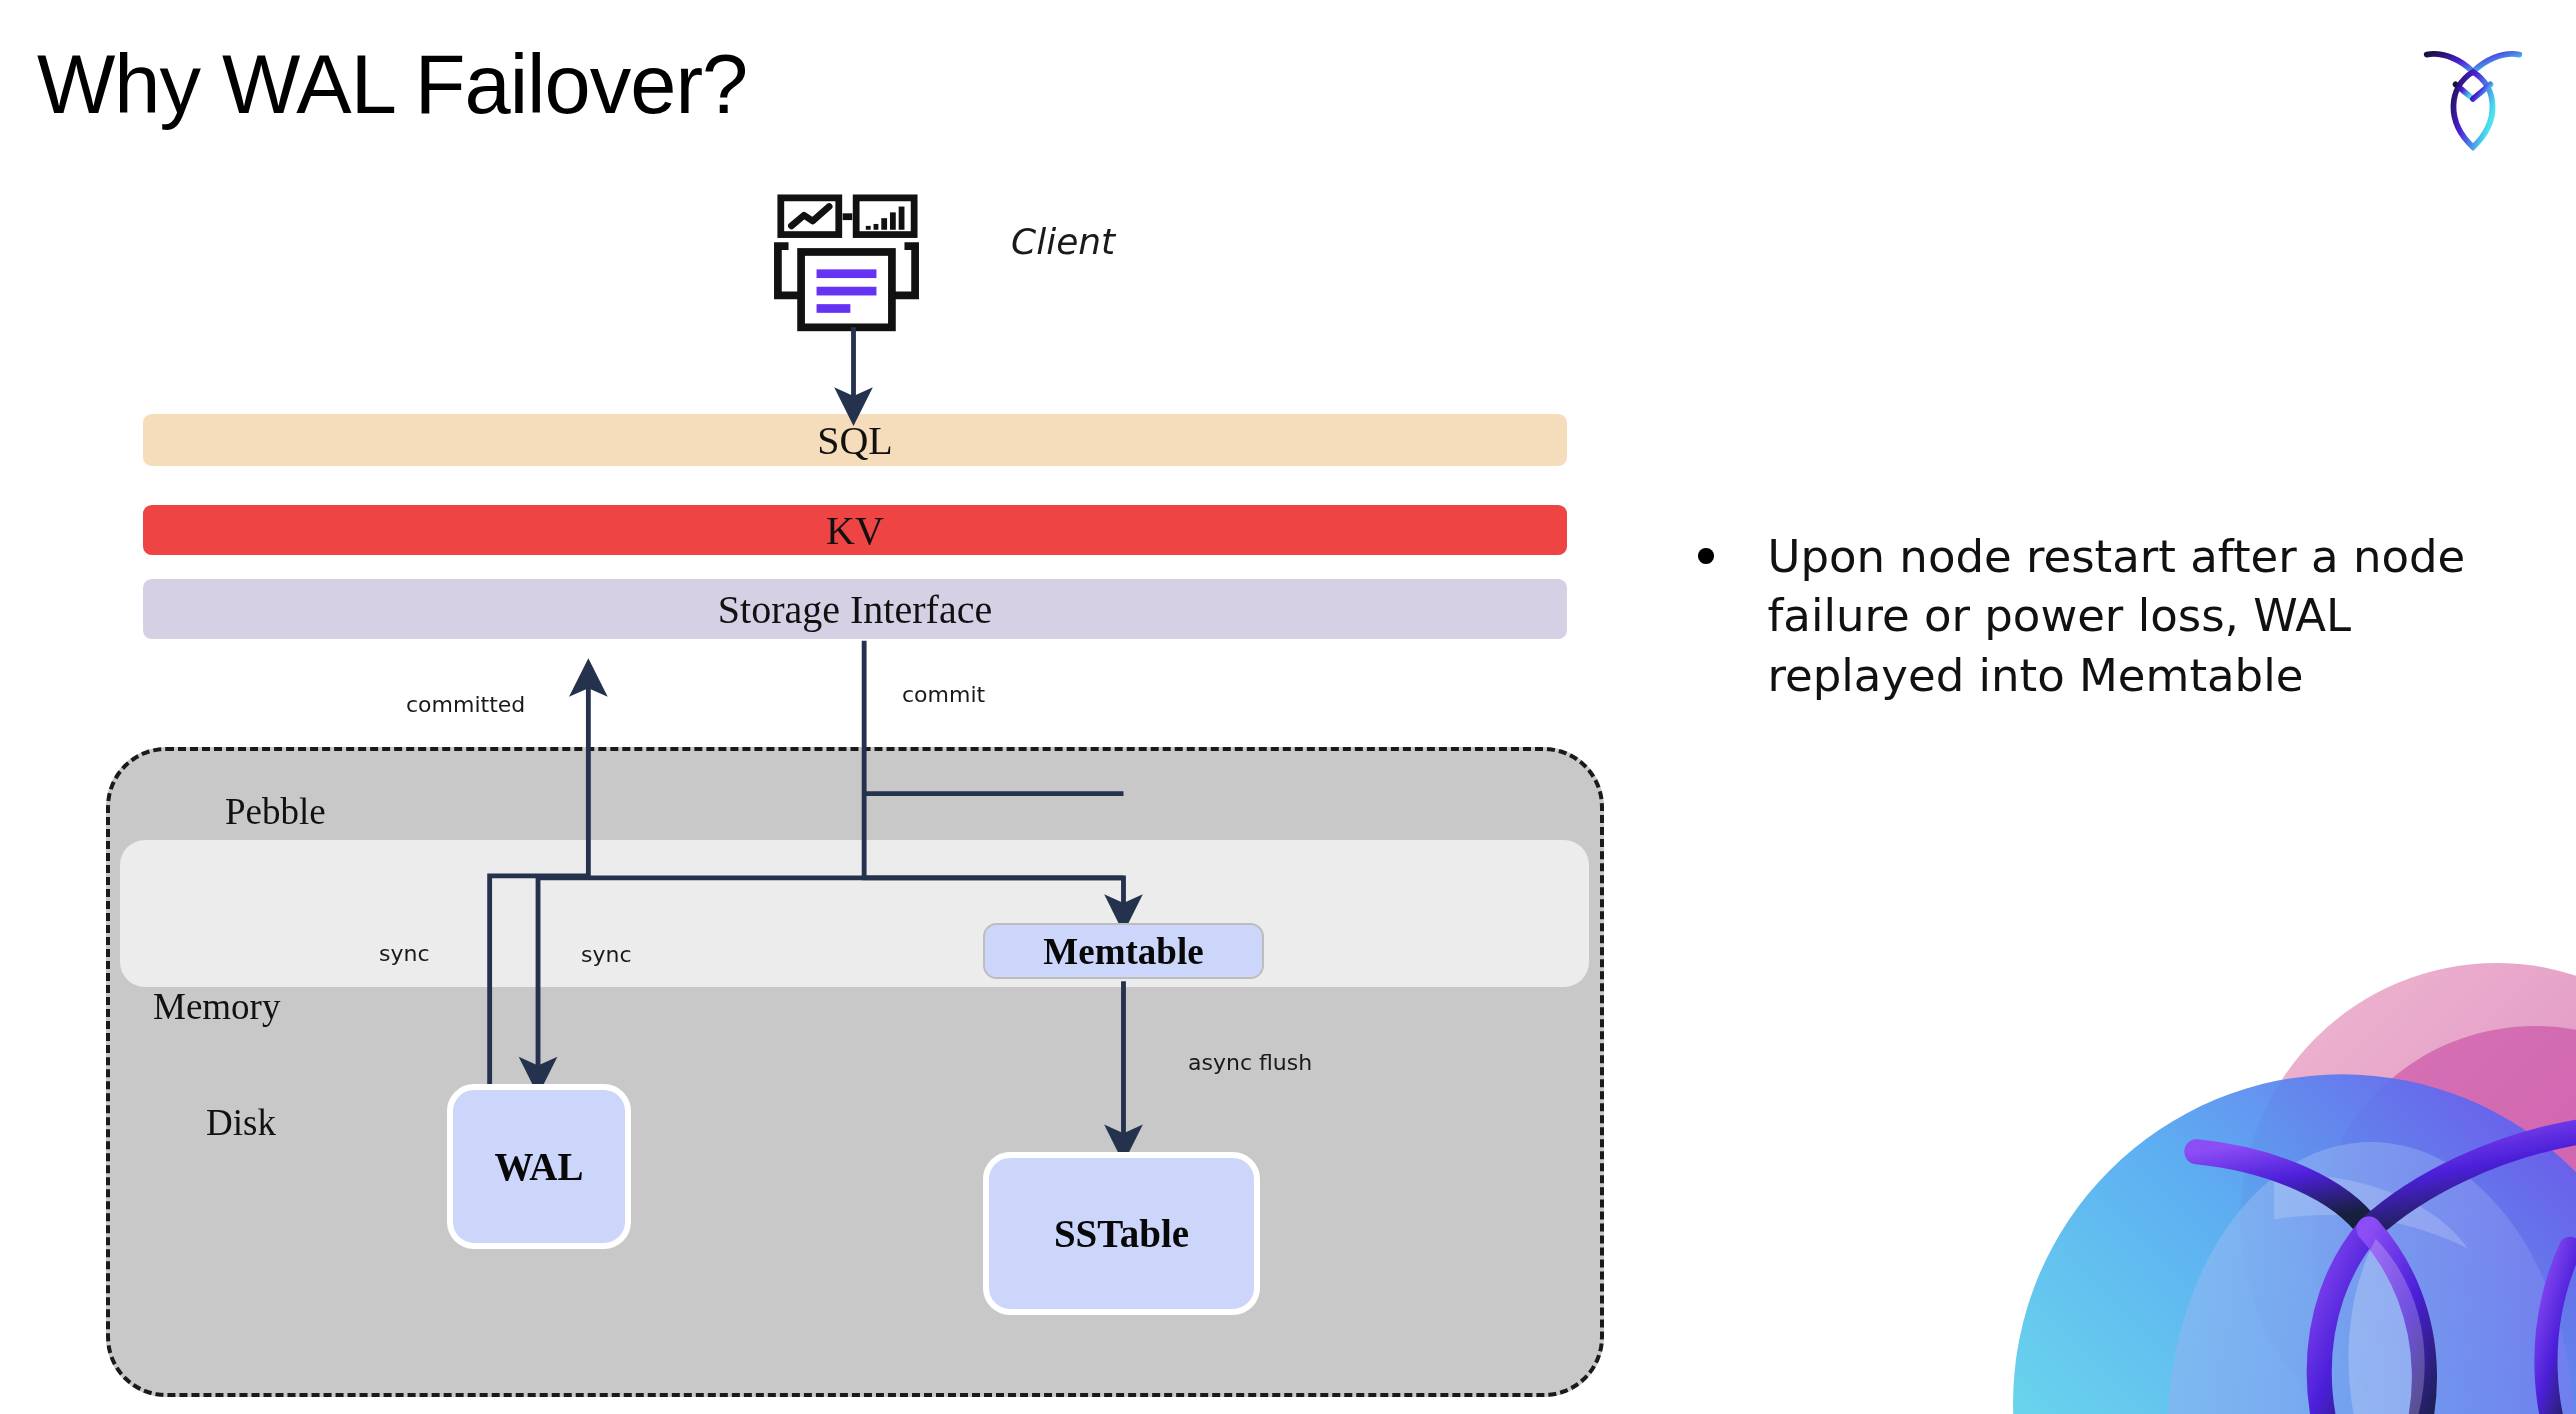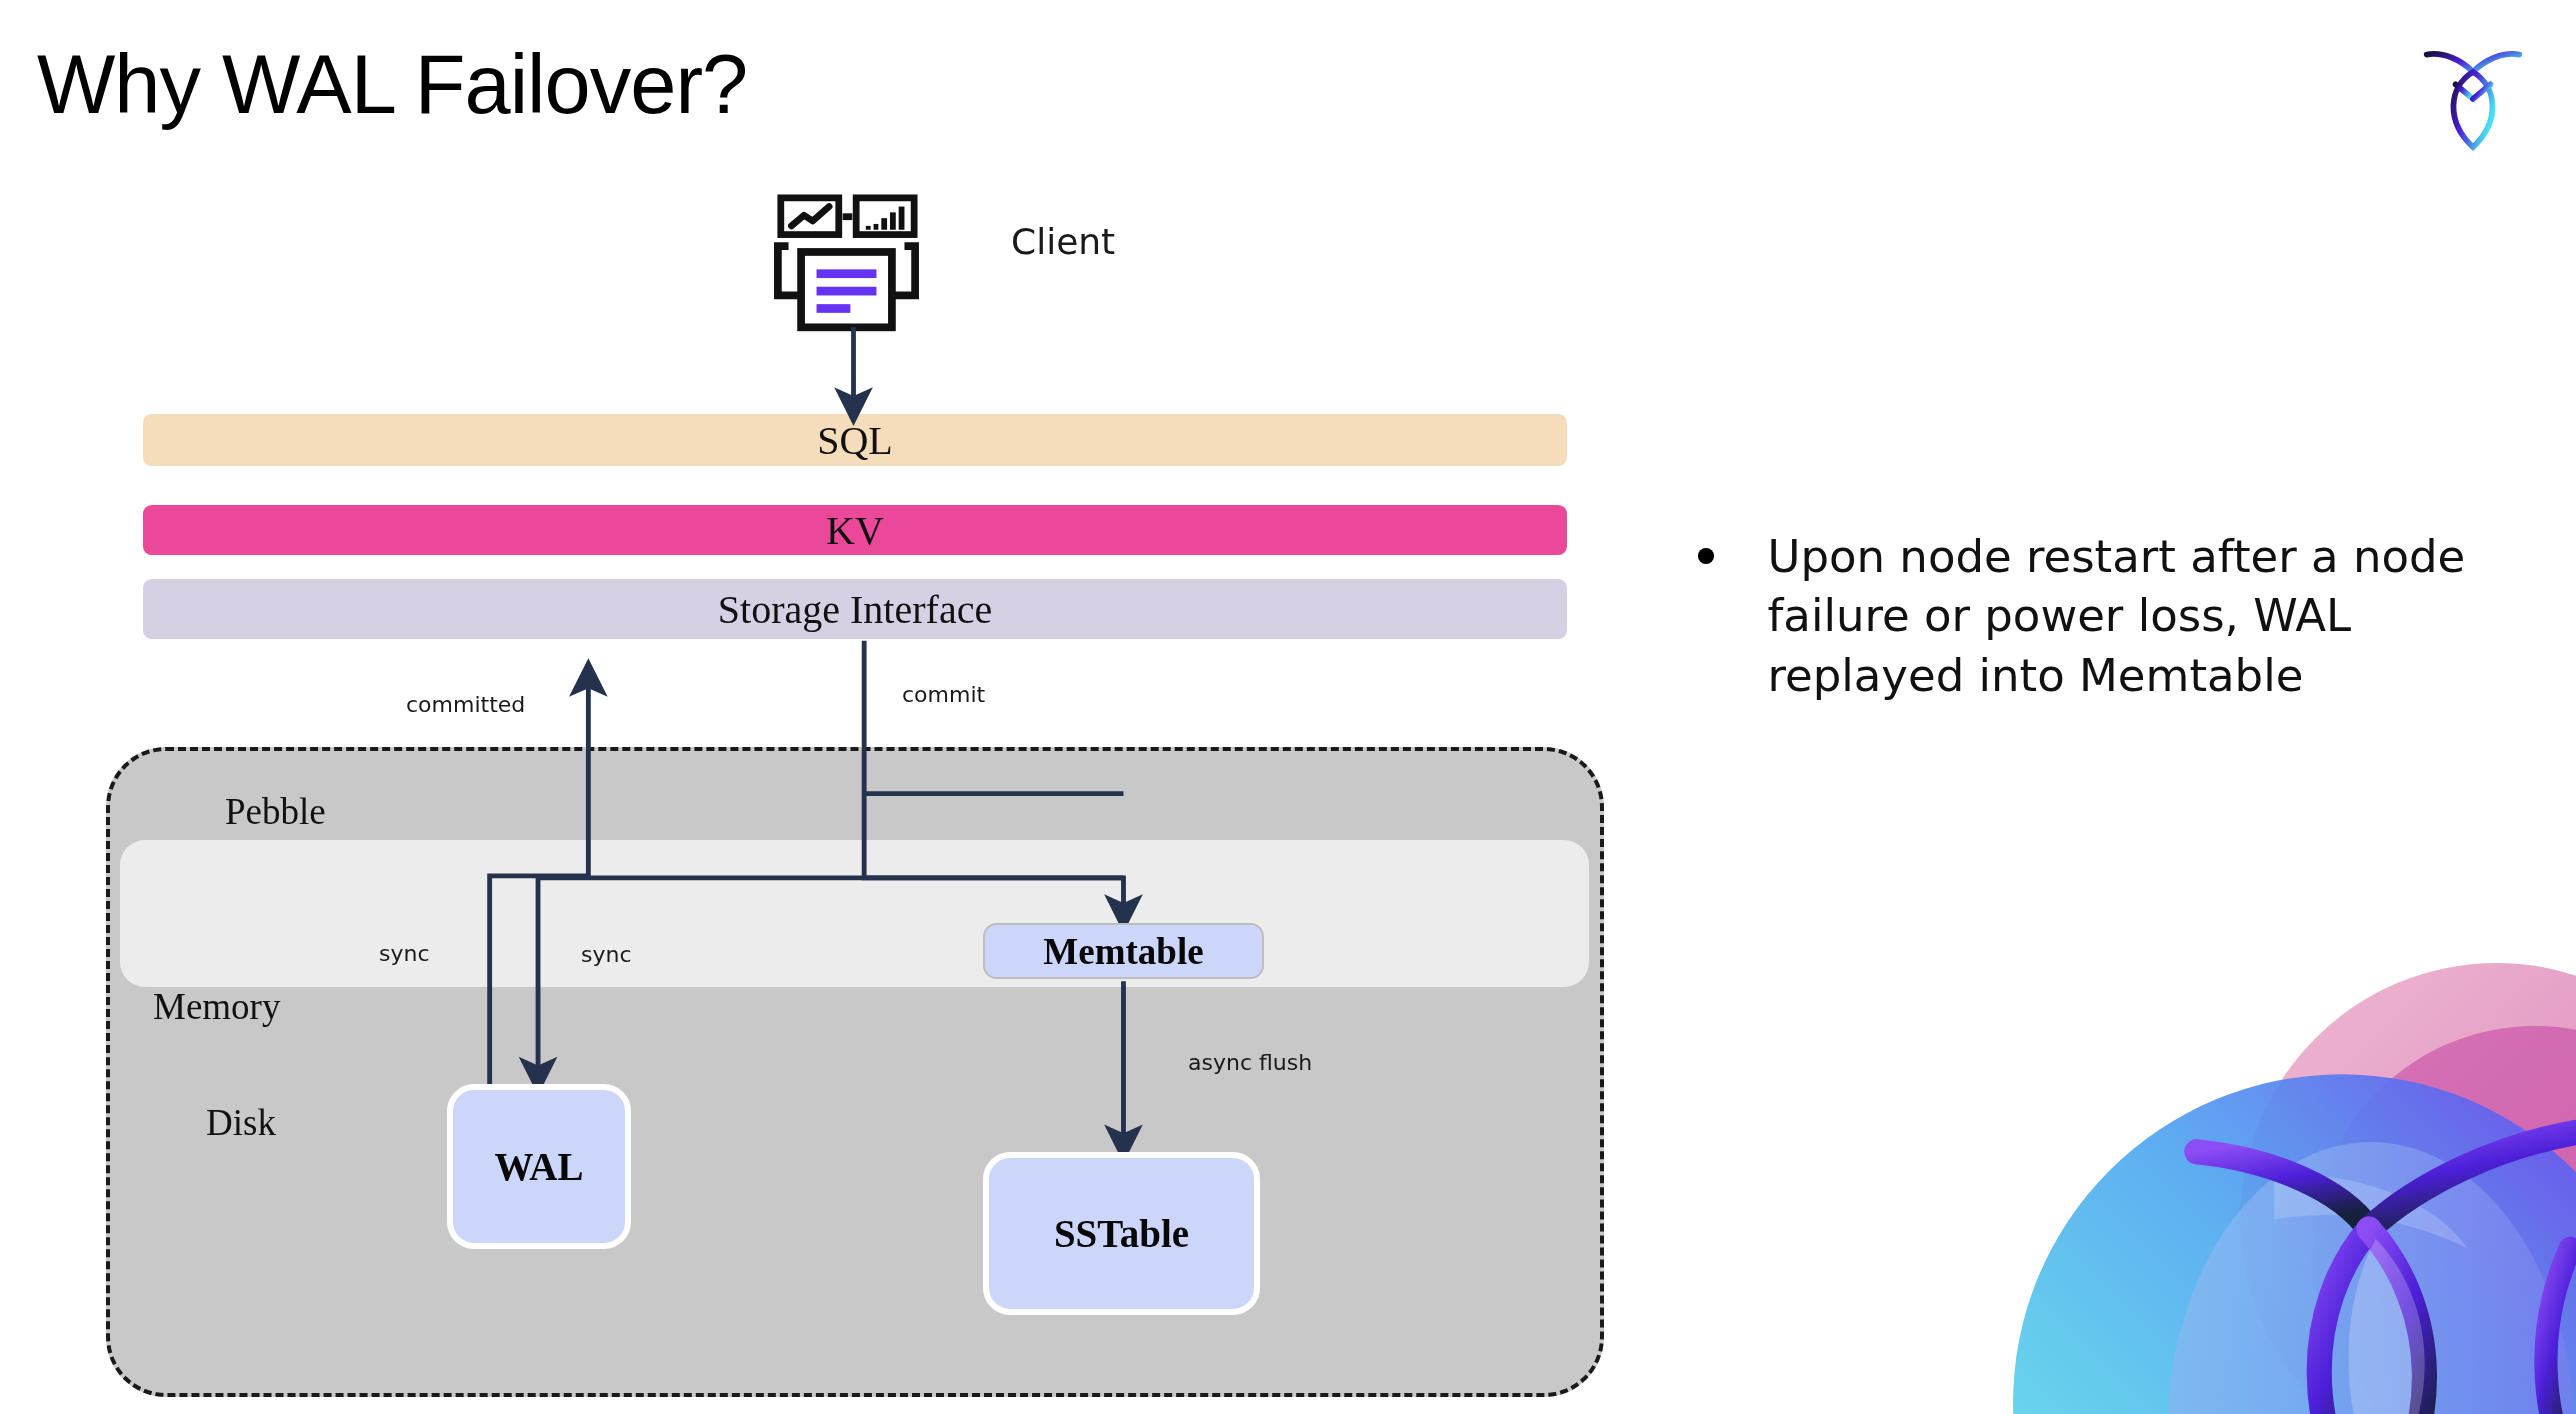--- a/index.html
+++ b/index.html
@@ -27,32 +27,33 @@
   
   #deco { position:absolute; left:1955px; top:929px; width:621px; height:486px; overflow:hidden; pointer-events:none; }
 
   
   #client-icon { position:absolute; left:769px; top:194px; width:155px; height:143px; }
   #client-label {
     position:absolute; left:1011px; top:221px;
     font-size:36px; color:#1a1a1a;
     font-family:"DejaVu Sans", sans-serif;
     white-space:nowrap;
+    font-style:italic;
   }
 
   
   .bar {
     position:absolute; left:143px; width:1424px;
     border-radius:8.7px;
     display:flex; align-items:center; justify-content:center;
     font-family:"Liberation Serif", serif;
     font-size:40px; color:#111111;
   }
   #bar-sql     { top:414px; height:52px; background:#f5ddbc;text-align:right; }
-  #bar-kv      { top:505px; height:50px; background:#ec4899; }
+  #bar-kv      { top:505px; height:50px; background:#ef4444; }
   #bar-storage { top:579px; height:60px; background:#d6d0e5; }
 
   
   #pebble {
     position:absolute; left:106px; top:747px;
     width:1498px; height:650px;
     background:#c8c8c8;
     border:4.8px dashed #1a1a1a;
     border-radius:60px;
   }

